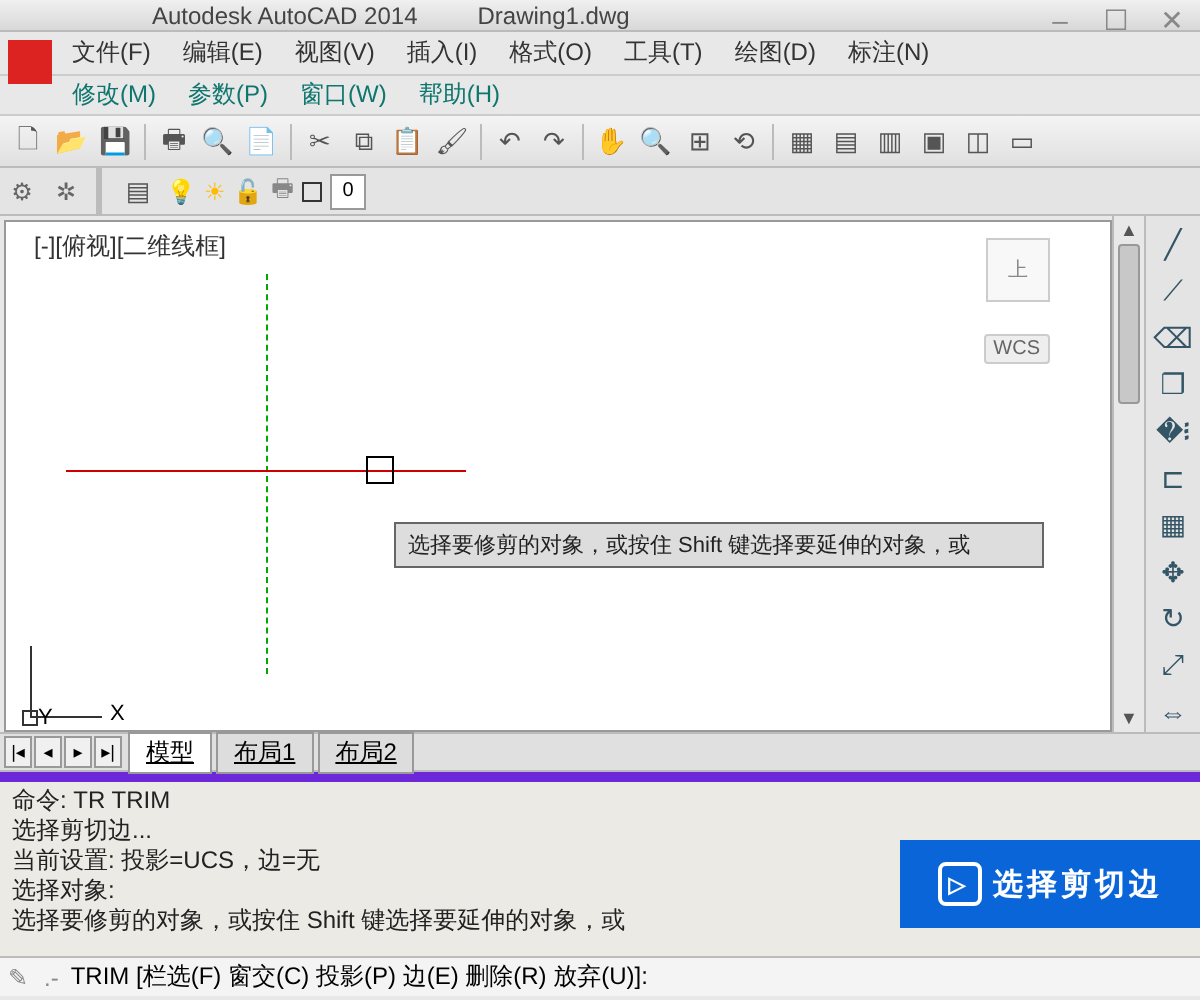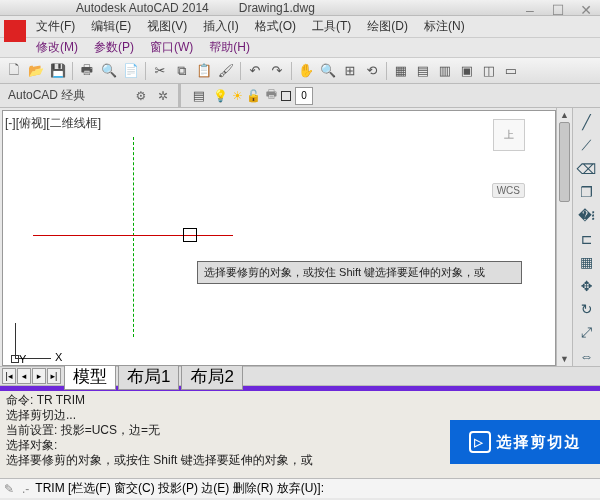--- a/index.html
+++ b/index.html
@@ -9,38 +9,38 @@
 .titlebar .appname { color: #444; }
 .titlebar .docname { color: #444; margin-left: 30px; }
 .win-controls { position: absolute; right: 0; top: 0; display: flex; }
 .win-controls div { width: 28px; height: 20px; display: flex; align-items: center; justify-content: center; color: #888; font-size: 14px; }
 
 .red-icon { position: absolute; left: 4px; top: 20px; width: 22px; height: 22px; background: #d22; }
 
 .menubar { height: 22px; display: flex; align-items: center; padding-left: 30px; gap: 4px; border-bottom: 1px solid #ccc; background: #e8e8e8; }
 .menubar span { padding: 2px 6px; color: #333; }
 .menubar2 { height: 20px; display: flex; align-items: center; padding-left: 30px; gap: 4px; border-bottom: 1px solid #ccc; background: #e8e8e8; }
-.menubar2 span { padding: 2px 6px; color: #701a75; }
+.menubar2 span { padding: 2px 6px; color: #0f766e; }
 
 .toolbar1 { height: 26px; background: linear-gradient(#f4f4f4,#e0e0e0); border-bottom: 1px solid #bbb; display: flex; align-items: center; padding: 0 4px; gap: 2px; }
 .tbtn { width: 20px; height: 20px; display: flex; align-items: center; justify-content: center; color: #555; border: 1px solid transparent; border-radius: 2px; font-size: 13px; }
 .tsep { width: 1px; height: 18px; background: #bbb; margin: 0 2px; }
 
 .workspace-bar { height: 24px; background: #e4e4e4; border-bottom: 1px solid #bbb; display: flex; align-items: center; }
 .ws-label { padding: 0 8px; color: #444; width: 130px; }
 .ws-gear { width: 22px; height: 20px; display: flex; align-items: center; justify-content: center; color: #666; }
 .ws-divider { width: 3px; height: 24px; background: #bbb; margin: 0 4px; }
 .layer-tools { display: flex; align-items: center; gap: 4px; padding-left: 4px; }
 .layer-dd { border: 1px solid #999; background: #fff; height: 18px; width: 18px; display: flex; align-items: center; justify-content: center; font-size: 10px; }
 
 .main { display: flex; height: 258px; }
 .canvas-wrap { flex: 1; position: relative; background: #fff; border: 1px solid #999; margin: 2px 0 0 2px; }
-.canvas-title { position: absolute; left: 2px; top: 4px; font-size: 12px; color: #333; }
+.canvas-title { position: absolute; left: 14px; top: 4px; font-size: 12px; color: #333; }
 .viewcube { position: absolute; right: 30px; top: 8px; width: 32px; height: 32px; border: 1px solid #ccc; background: #f8f8f8; display: flex; align-items: center; justify-content: center; font-size: 10px; color: #888; }
-.wcs-label { position: absolute; right: 30px; top: 72px; background: #eee; border: 1px solid #ccc; padding: 1px 4px; font-size: 10px; color: #666; border-radius: 2px; }
+.wcs-label { position: absolute; right: 30px; top: 56px; background: #eee; border: 1px solid #ccc; padding: 1px 4px; font-size: 10px; color: #666; border-radius: 2px; }
 
 .green-line { position: absolute; border-left: 1.5px dashed #0a0; }
 .red-line { position: absolute; border-top: 1.5px solid #c00; }
 .cursor-box { position: absolute; width: 14px; height: 14px; border: 1.5px solid #000; }
 
 .tooltip { position: absolute; background: #ddd; border: 1px solid #666; padding: 3px 6px; font-size: 11px; color: #222; }
 
 .ucs-icon { position: absolute; left: 12px; bottom: 6px; }
 .ucs-icon .yaxis { position: absolute; width: 1px; height: 36px; background: #333; left: 0; bottom: 0; }
 .ucs-icon .xaxis { position: absolute; height: 1px; width: 36px; background: #333; left: 0; bottom: 0; }
@@ -51,21 +51,21 @@
 .vscroll { width: 16px; background: #e8e8e8; border-left: 1px solid #bbb; position: relative; }
 .vscroll .thumb { position: absolute; left: 2px; right: 2px; top: 14px; height: 80px; background: #c8c8c8; border: 1px solid #999; border-radius: 2px; }
 .vscroll .arr { height: 14px; display: flex; align-items: center; justify-content: center; font-size: 9px; color: #555; }
 
 .right-tools { width: 28px; background: #e4e4e4; border-left: 1px solid #bbb; display: flex; flex-direction: column; align-items: center; gap: 4px; padding-top: 4px; }
 .rtool { width: 22px; height: 22px; display: flex; align-items: center; justify-content: center; color: #356; font-size: 14px; }
 
 .tabstrip { height: 20px; background: #e0e0e0; border-top: 1px solid #bbb; border-bottom: 1px solid #bbb; display: flex; align-items: center; padding-left: 2px; }
 .tabnav { display: flex; }
 .tabnav div { width: 14px; height: 16px; border: 1px solid #999; background: #f0f0f0; display: flex; align-items: center; justify-content: center; font-size: 9px; margin-right: 1px; }
-.tab { padding: 1px 8px; border: 1px solid #999; background: #fff; margin-left: 2px; font-size: 17px; }
+.tab { padding: 1px 8px; border: 1px solid #999; background: #fff; margin-left: 2px; font-size: 12px; text-decoration: underline; }
 .tab.inactive { background: #ddd; }
 
 .cmdhist { height: 92px; background: #eceae4; border-top: 5px solid #6d28d9; padding: 2px 6px; font-size: 12px; color: #222; line-height: 15px; font-family: SimSun, monospace; overflow: hidden; }
 
 .cmdline { height: 20px; background: #f4f4f4; border-top: 1px solid #bbb; display: flex; align-items: center; padding: 0 4px; font-size: 12px; font-family: SimSun, monospace; }
 .cmdline .prompt-icon { width: 14px; color: #888; }
 
 .watermark { position: absolute; right: 0; bottom: 36px; width: 150px; height: 44px; background: #0a66d8; color: #fff; display: flex; align-items: center; justify-content: center; gap: 6px; font-size: 15px; font-weight: bold; letter-spacing: 2px; }
 .watermark .play { width: 22px; height: 22px; border: 2px solid #fff; border-radius: 4px; display: flex; align-items: center; justify-content: center; font-size: 11px; }
 </style>
@@ -126,21 +126,20 @@
   <div class="tsep"></div>
   <div class="tbtn">▦</div>
   <div class="tbtn">▤</div>
   <div class="tbtn">▥</div>
   <div class="tbtn">▣</div>
   <div class="tbtn">◫</div>
   <div class="tbtn">▭</div>
 </div>
 
 <div class="workspace-bar">
-  <div class="ws-label">AutoCAD 经典</div>
   <div class="ws-gear">⚙</div>
   <div class="ws-gear">✲</div>
   <div class="ws-divider"></div>
   <div class="layer-tools">
     <div class="tbtn">▤</div>
     <span style="color:#eb0">💡</span>
     <span style="color:#fb0">☀</span>
     <span style="color:#888">🔓</span>
     <span style="color:#888">🖶</span>
     <span style="width:10px;height:10px;border:1px solid #333;display:inline-block"></span>

